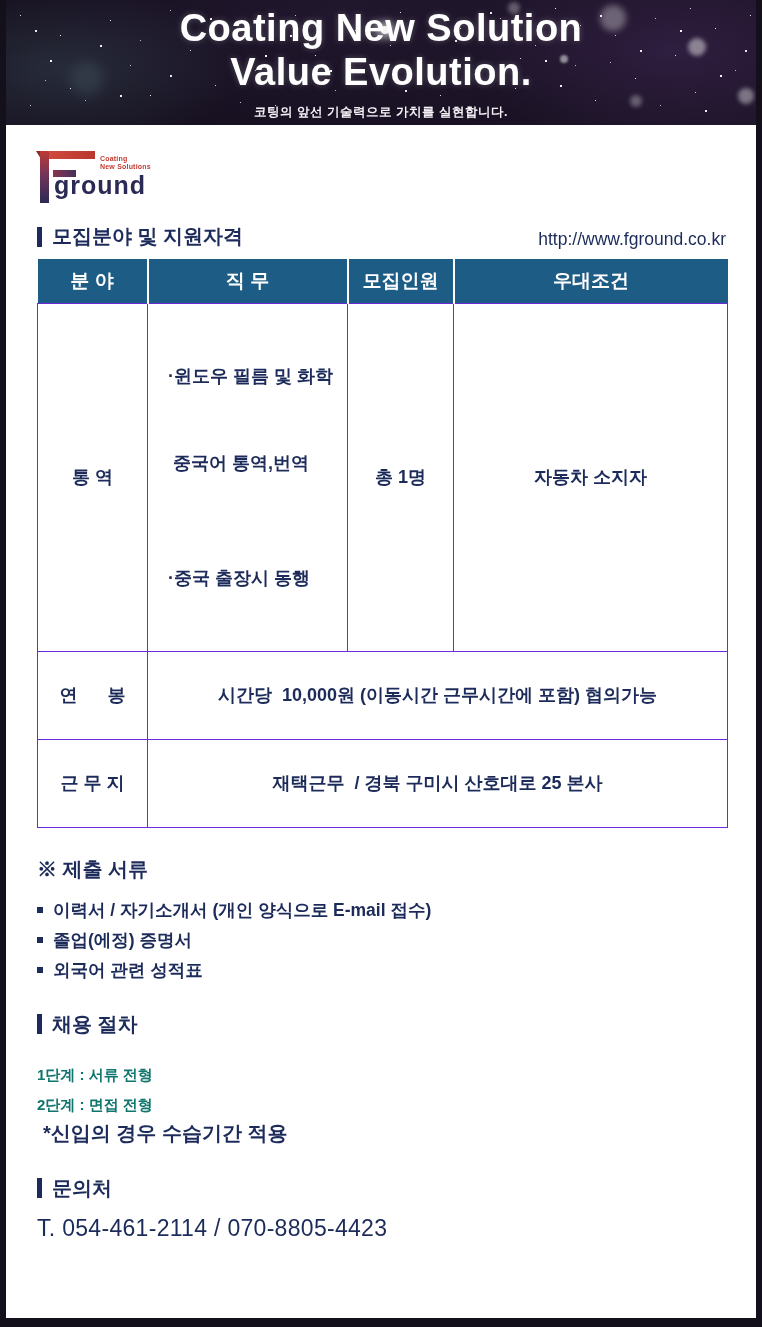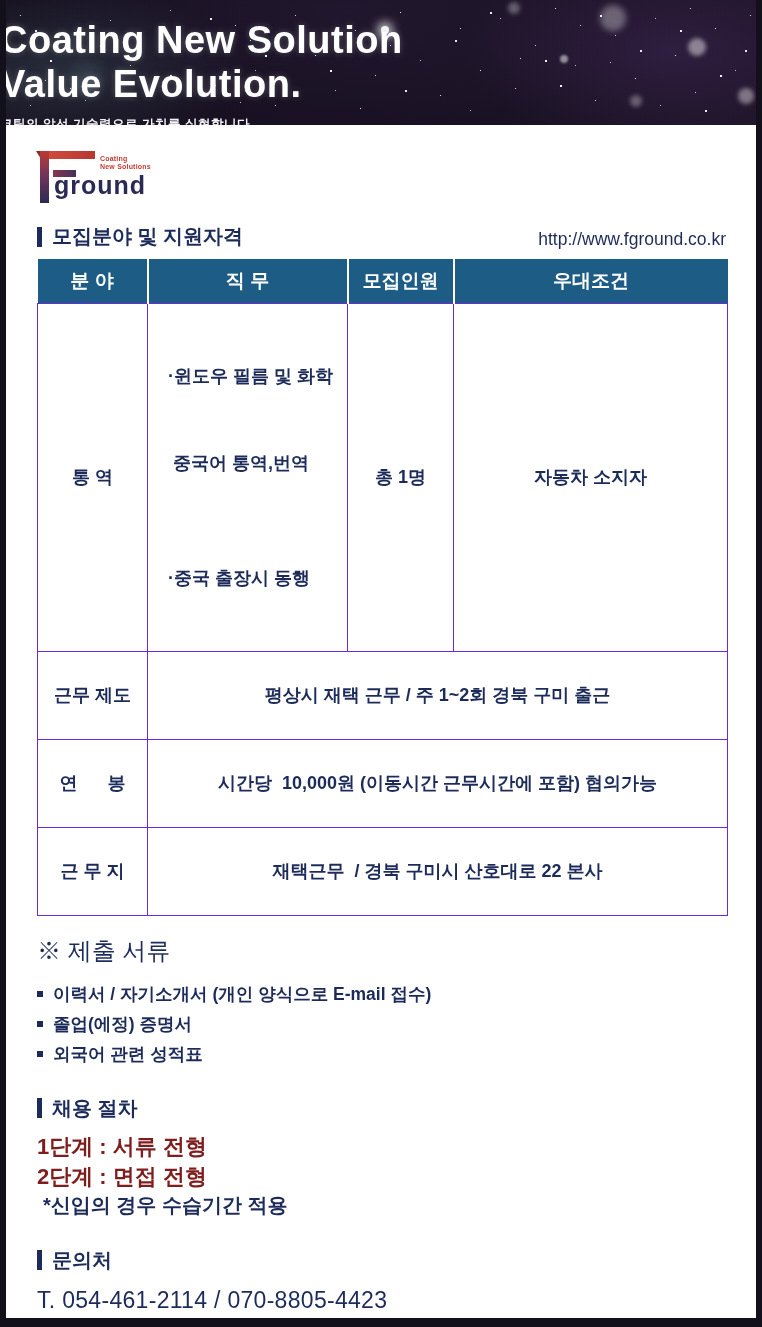--- a/index.html
+++ b/index.html
@@ -13,21 +13,21 @@
 
   
   .hero {
     position:relative; margin:0 -6px; height:125px; overflow:hidden;
     background:
       radial-gradient(ellipse 260px 120px at 8% 55%, rgba(70,95,105,.35), transparent 70%),
       radial-gradient(ellipse 300px 140px at 88% 40%, rgba(80,50,110,.35), transparent 70%),
       radial-gradient(ellipse 400px 160px at 45% 10%, rgba(60,40,80,.25), transparent 75%),
       linear-gradient(90deg,#161020,#181122 45%,#1e1428);
   }
-  .hero-text { position:relative; z-index:5; padding-top:18px; }
+  .hero-text { position:relative; z-index:5; text-align:center; padding-top:6px; }
   .hero-title { color:#fff; font-size:38px; font-weight:800; line-height:44px; letter-spacing:.5px;
     text-shadow:0 0 6px rgba(255,255,255,.25); }
   .hero-sub { color:#f5f2f7; font-size:12.5px; font-weight:700; margin-top:10px; letter-spacing:.5px; }
   .stars { position:absolute; top:0; left:0; width:1px; height:1px; z-index:1; }
   .stars-a { background:transparent; box-shadow:
     20px 15px #cfd0da, 45px 80px #bdbecb, 60px 35px #e6e6ee, 85px 100px #b6b7c6, 110px 20px #d8d9e2,
     130px 65px #c5c6d2, 150px 95px #e0e1e9, 170px 10px #b9bac8, 190px 50px #d2d3dd, 215px 85px #c8c9d5,
     235px 25px #e4e4ec, 255px 70px #babbc9, 275px 105px #d5d6e0, 295px 15px #c2c3d0, 315px 55px #e8e8ef,
     335px 90px #b8b9c7, 355px 30px #d0d1db, 375px 75px #c6c7d3, 400px 12px #e2e2ea, 420px 60px #bcbdca,
     440px 95px #d7d8e1, 460px 28px #c9cad6, 480px 70px #e5e5ed, 500px 18px #babbc9, 515px 88px #d3d4de,
@@ -87,27 +87,27 @@
     border:1px solid #6d28d9; color:#1c2b5a; font-size:18px; font-weight:600;
     text-align:center; vertical-align:middle; white-space:pre-wrap;
   }
   .row-job td { height:302px; }
   .row-info td { height:88px; }
   .cell-label { font-size:19px; font-weight:700; }
   .duty-cell { text-align:left !important; padding-left:20px; font-size:19px; line-height:29px; }
   .duty-group2 { margin-top:28px; }
 
   
-  .docs-heading { font-size:24px; font-weight:400; margin-top:19px; color:#1c2b5a; }
+  .docs-heading { font-size:20px; font-weight:700; margin-top:28px; color:#1c2b5a; }
   .doc-list { margin-top:12px; }
   .doc-item { display:flex; align-items:center; font-size:17.5px; font-weight:600; line-height:30px; color:#1c2b5a; }
   .bullet-square { width:6px; height:6px; background:#1c2b5a; margin-right:10px; flex:0 0 auto; }
 
   .process-block { margin-top:26px; }
-  .process-steps { margin-top:10px; font-size:22px; font-weight:600; line-height:30px; color:#7f1d1d; }
+  .process-steps { margin-top:22px; font-size:15px; font-weight:600; line-height:30px; color:#0f766e; }
   .process-note { font-size:20px; font-weight:600; padding-left:6px; color:#1c2b5a; }
 
   .contact-block { margin-top:28px; }
   .contact-line { font-size:23px; font-weight:400; line-height:33px; color:#1c2b5a; letter-spacing:.3px; }
 
   .bottom-bar { position:absolute; left:-6px; bottom:0; width:762px; height:9px; background:#13101c; }
 </style>
 </head>
 <body>
 
@@ -173,30 +173,26 @@
         <td class="cell-label">통 역</td>
         <td class="duty-cell">
           <div>·윈도우 필름 및 화학</div>
           <div> 중국어 통역,번역</div>
           <div class="duty-group2">·중국 출장시 동행</div>
         </td>
         <td>총 1명</td>
         <td>자동차 소지자</td>
       </tr>
       <tr class="row-info">
-        <td class="cell-label">근무 제도</td>
-        <td colspan="3">평상시 재택 근무 / 주 1~2회 경북 구미 출근</td>
-      </tr>
-      <tr class="row-info">
         <td class="cell-label">연      봉</td>
         <td colspan="3">시간당  10,000원 (이동시간 근무시간에 포함) 협의가능</td>
       </tr>
       <tr class="row-info">
         <td class="cell-label">근 무 지</td>
-        <td colspan="3">재택근무  / 경북 구미시 산호대로 22 본사</td>
+        <td colspan="3">재택근무  / 경북 구미시 산호대로 25 본사</td>
       </tr>
     </tbody>
   </table>
 
   <div class="docs-heading">※ 제출 서류</div>
   <div class="doc-list">
     <div class="doc-item">
       <span class="bullet-square"></span>
       <span>이력서 / 자기소개서 (개인 양식으로 E-mail 접수)</span>
     </div>

